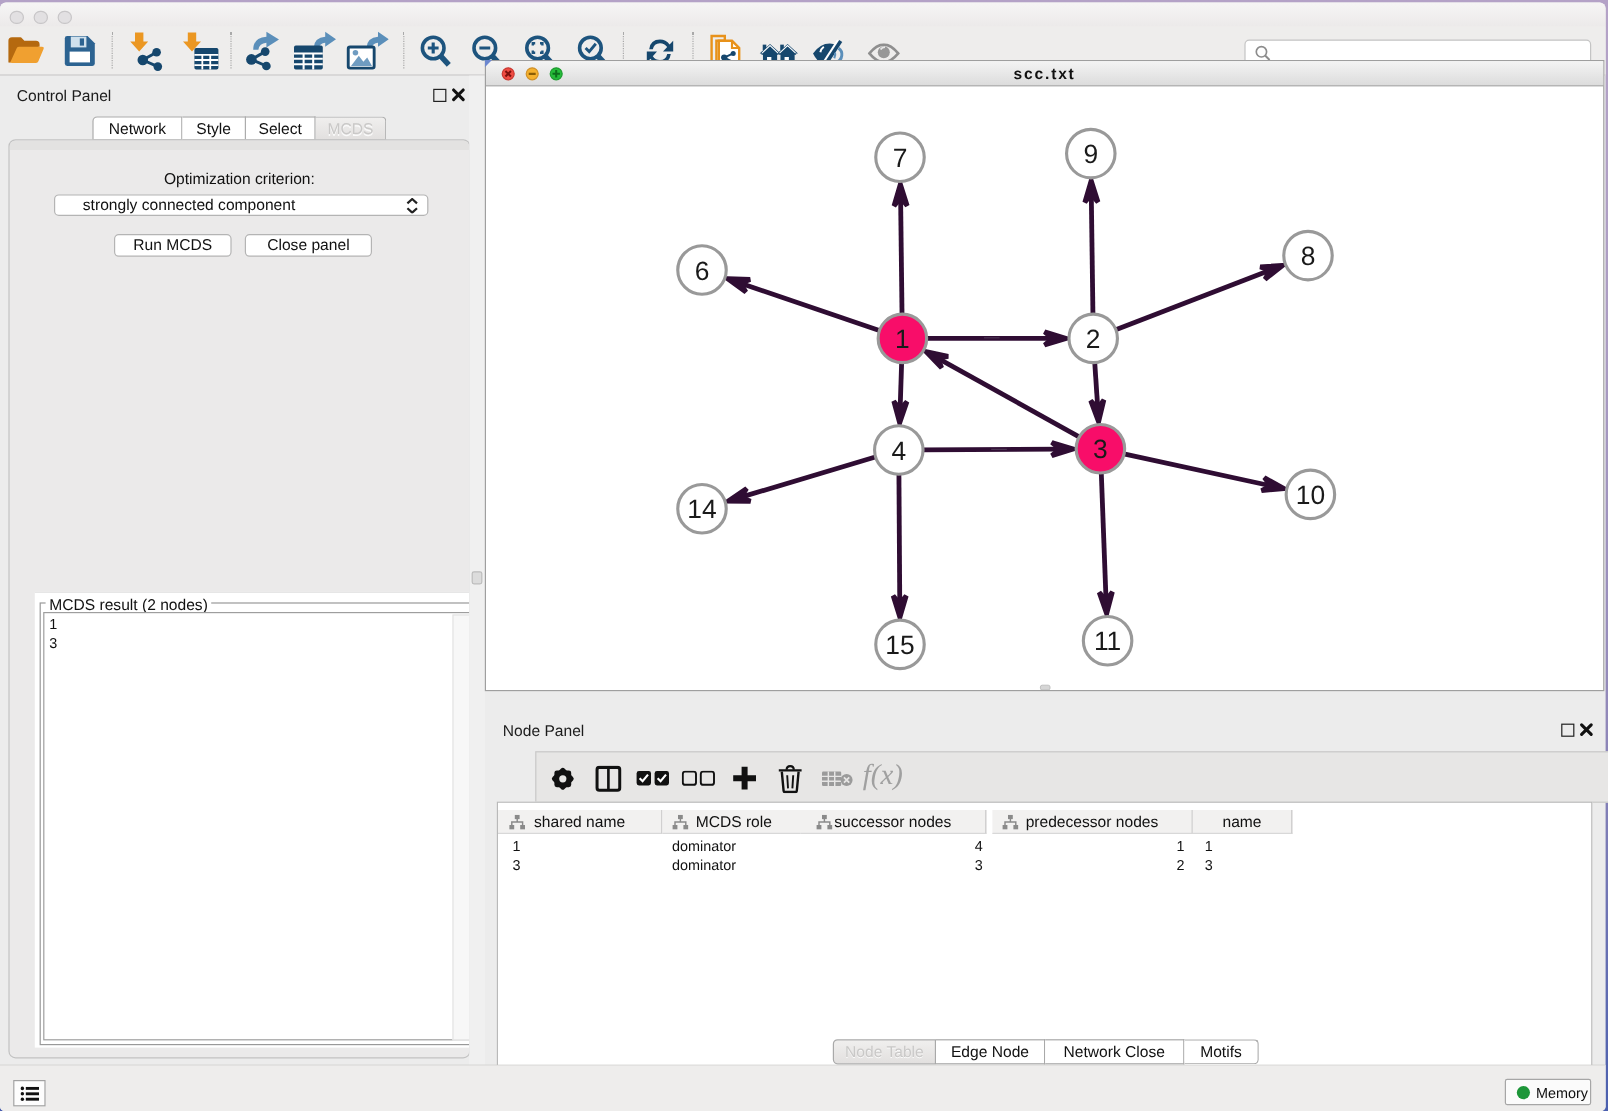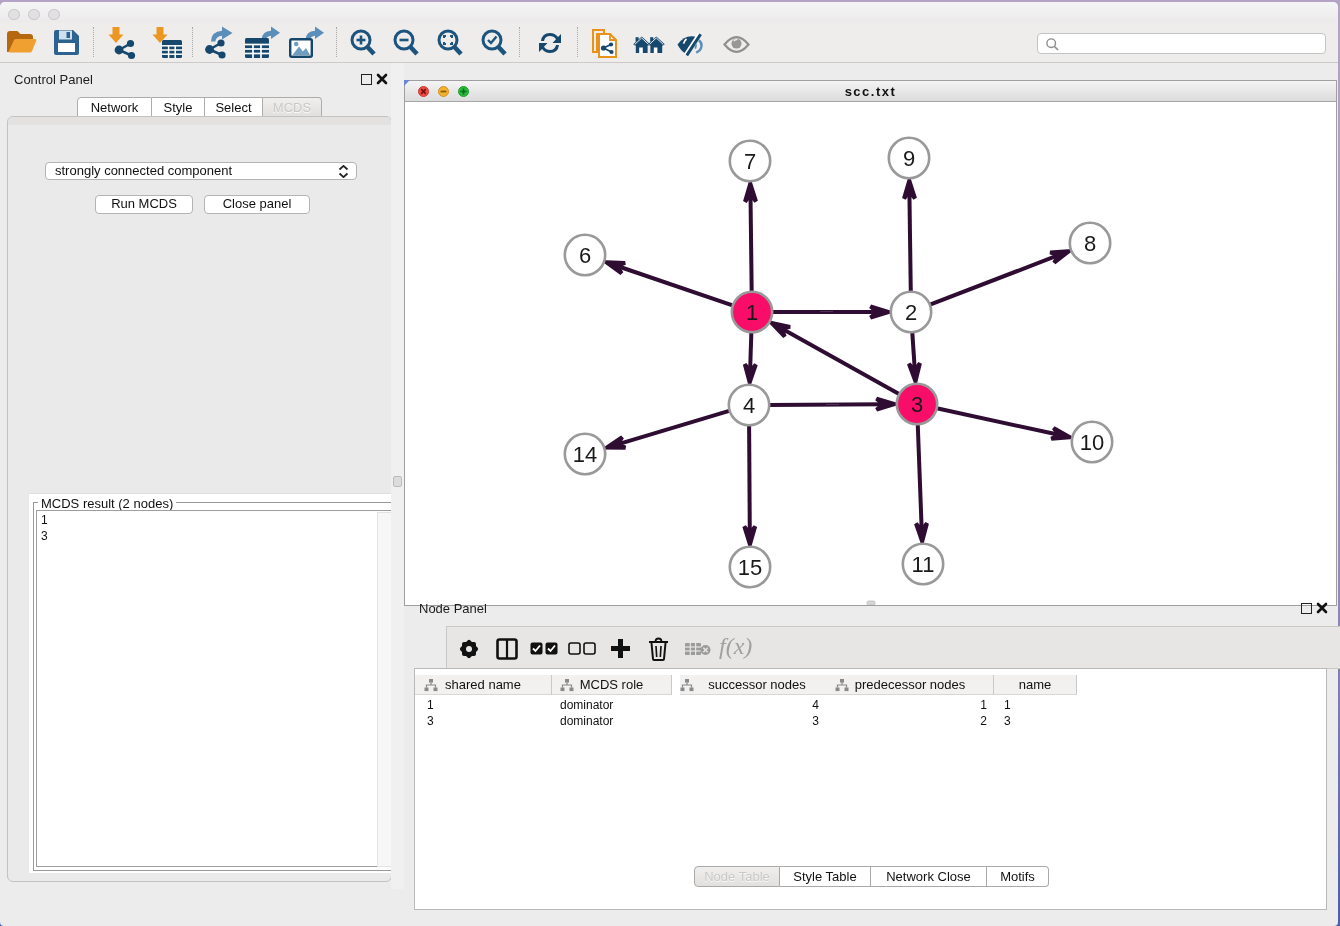--- a/index.html
+++ b/index.html
@@ -19,33 +19,33 @@
   .tsep{top:5px;height:30px;width:0;border-left:1px dotted #a9a9a9;}
   #searchbox{left:1037px;top:11px;width:289px;height:21px;background:#fff;border:1px solid #c4c4c4;border-radius:4px;box-sizing:border-box;}
   
   #cpheader{left:14px;top:70px;font-size:13px;color:#1c1c1c;}
   .tab{top:95px;height:20px;line-height:20px;text-align:center;font-size:13px;color:#111;
        background:#fff;border:1px solid #acacac;box-sizing:border-box;}
   .tabsel{background:linear-gradient(180deg,#f0efee,#e2e0df);color:#c9c8c7;text-shadow:0 1px 0 #fafafa;}
   #cppane{left:7px;top:114px;width:385px;height:766px;background:#ebeaea;border:1px solid #c2c2c2;border-radius:6px;box-sizing:border-box;overflow:hidden;}
   #optlabel{left:0;width:100%;top:24px;text-align:center;font-size:13px;color:#111;}
   #optselect{left:37px;top:45px;width:312px;height:18px;box-sizing:border-box;background:#fff;border:1px solid #b4b4b4;border-radius:4px;
-      font-size:13px;color:#111;line-height:16px;padding-left:9px;}
+      font-size:13px;color:#111;line-height:16px;padding-left:23px;}
   .btn{top:78px;height:17px;background:#fff;border:1px solid #b4b4b4;border-radius:4px;
       font-size:13px;color:#111;line-height:16px;text-align:center;}
   #reswrap{left:21px;top:376px;width:379px;height:379px;background:#fff;border-top:1px solid #e0e0e0;}
   #fieldset{left:4px;top:8px;width:366px;height:369px;border:1px solid #999;box-sizing:border-box;}
   #fslegend{left:4px;top:-7px;background:#fff;font-size:13px;color:#111;padding:0 3px;}
   #fsinner{left:2px;top:7px;width:360px;height:357px;background:#fff;border:1px solid #9e9e9e;
       font-size:12px;color:#111;line-height:16px;padding:1px 0 0 4px;box-sizing:border-box;}
   #fsscroll{right:3px;top:1px;width:13px;height:353px;background:#f7f7f7;border:1px solid #e3e3e3;}
   
   #vdiv{left:391px;top:61px;width:13px;height:826px;background:#f0f0f0;}
   
-  #netwin{left:404px;top:78px;width:933px;height:526px;background:#fff;border:1px solid #9f9f9f;box-sizing:border-box;}
+  #netwin{left:404px;top:48px;width:933px;height:526px;background:#fff;border:1px solid #9f9f9f;box-sizing:border-box;}
   #nettitle{left:0;top:0;width:931px;height:20px;background:linear-gradient(180deg,#f4f4f4,#dcdcdc);border-bottom:1px solid #a5a5a5;}
   .traffic{top:5px;width:11px;height:11px;border-radius:50%;box-sizing:border-box;}
   #netname{width:100%;top:3px;text-align:center;font-weight:bold;font-size:13px;color:#111;}
   
   #tpheader{left:419px;top:599px;font-size:13px;color:#1c1c1c;}
   #tptools{left:414px;top:624px;width:913px;height:43px;background:#e7e6e5;border:1px solid #c9c8c7;box-sizing:border-box;margin-left:32px;}
   #tablebox{left:414px;top:666px;width:913px;height:242px;background:#fff;border:1px solid #b9b9b9;box-sizing:border-box;}
   .th{top:6px;height:20px;background:#f2f1f0;border-right:1px solid #c9c9c9;border-bottom:1px solid #d8d8d8;box-sizing:border-box;
       font-size:13px;color:#111;text-align:center;line-height:19px;}
   .td{font-size:12px;color:#111;height:16px;line-height:16px;}
@@ -221,20 +221,21 @@
   <div class="abs" style="left:361px;top:72px;width:9px;height:9px;border:1.5px solid #222;"></div>
   <svg class="abs" style="left:376px;top:71px;" width="12" height="12" viewBox="0 0 12 12">
     <path d="M2 2 L10 10 M10 2 L2 10" stroke="#111" stroke-width="2.6" stroke-linecap="round"></path>
   </svg>
   <div class="tab abs" style="left:77px;width:75px;border-radius:4px 0 0 0;">Network</div>
   <div class="tab abs" style="left:152px;width:53px;border-left:none;">Style</div>
   <div class="tab abs" style="left:205px;width:58px;border-left:none;">Select</div>
   <div class="tab tabsel abs" style="left:263px;width:59px;border-left:none;border-radius:0 4px 0 0;">MCDS</div>
   <div id="cppane" class="abs">
       <div class="abs" style="left:0;top:0;width:383px;height:8px;background:#e3e2e1;"></div>
+    <div id="optlabel" class="abs">Optimization criterion:</div>
     <div id="optselect" class="abs">strongly connected component
       <svg class="abs" style="right:7px;top:2px;" width="11" height="13" viewBox="0 0 11 13">
         <path d="M1.5 4.5 L5.5 0.8 L9.5 4.5 M1.5 8.5 L5.5 12.2 L9.5 8.5" fill="none" stroke="#222" stroke-width="1.8" stroke-linejoin="round"></path>
       </svg>
     </div>
     <div class="btn abs" style="left:87px;width:96px;">Run MCDS</div>
     <div class="btn abs" style="left:196px;width:104px;">Close panel</div>
     <div id="reswrap" class="abs">
       <div id="fieldset" class="abs">
         <div id="fslegend" class="abs">MCDS result (2 nodes)</div>
@@ -393,21 +394,21 @@
       </g>
       <circle cx="20.5" cy="8" r="5" fill="#9b9b9b"></circle>
       <path d="M18.3 5.8 L22.7 10.2 M22.7 5.8 L18.3 10.2" stroke="#e7e6e5" stroke-width="1.5"></path>
     </svg>
 
     <div class="abs" style="left:272px;top:6px;font-family:'Liberation Serif',serif;font-style:italic;font-size:24px;color:#a0a0a0;">f(x)</div>
   </div>
   <div id="tablebox" class="abs">
     <div class="th abs" style="left:0;width:137px;">shared name</div>
     <div class="th abs" style="left:137px;width:120px;">MCDS role</div>
-    <div class="th abs" style="left:265px;width:155px;">successor nodes</div>
+    <div class="th abs" style="left:252px;width:155px;">successor nodes</div>
     <div class="th abs" style="left:412px;width:167px;">predecessor nodes</div>
     <div class="th abs" style="left:579px;width:83px;">name</div>
     <svg class="abs" style="left:9px;top:10px;" width="14" height="13" viewBox="0 0 14 13">
         <g fill="#8a8a8a">
           <rect x="5" y="0" width="4" height="3.6"></rect>
           <rect x="0.5" y="8.5" width="4" height="3.6"></rect>
           <rect x="9.5" y="8.5" width="4" height="3.6"></rect>
           <path d="M7 3.6 L7 6 M2.5 8.5 L2.5 6 L11.5 6 L11.5 8.5" stroke="#8a8a8a" stroke-width="1.2" fill="none"></path>
         </g>
       </svg>
@@ -440,17 +441,35 @@
     <div class="td abs" style="left:257px;top:28px;width:147px;text-align:right;">4</div>
     <div class="td abs" style="left:412px;top:28px;width:160px;text-align:right;">1</div>
     <div class="td abs" style="left:589px;top:28px;">1</div>
     <div class="td abs" style="left:12px;top:44px;">3</div>
     <div class="td abs" style="left:145px;top:44px;">dominator</div>
     <div class="td abs" style="left:257px;top:44px;width:147px;text-align:right;">3</div>
     <div class="td abs" style="left:412px;top:44px;width:160px;text-align:right;">2</div>
     <div class="td abs" style="left:589px;top:44px;">3</div>
   </div>
   <div class="btab abs" style="left:694px;width:86px;border-radius:4px 0 0 4px;background:linear-gradient(180deg,#f0efee,#e2e0df);color:#c9c8c7;text-shadow:0 1px 0 #fafafa;text-align:center;">Node Table</div>
-  <div class="btab abs" style="left:780px;width:91px;border-left:none;">Style Table</div>
+  <div class="btab abs" style="left:780px;width:91px;border-left:none;">Edge Node</div>
   <div class="btab abs" style="left:871px;width:116px;border-left:none;">Network Close</div>
   <div class="btab abs" style="left:987px;width:62px;border-left:none;border-radius:0 4px 4px 0;">Motifs</div>
 
+  <div id="statusbar" class="abs">
+    <div id="miniblist" class="abs">
+      <svg class="abs" style="left:5px;top:4px;" width="16" height="13" viewBox="0 0 16 13">
+        <g fill="#111">
+          <circle cx="1.6" cy="2" r="1.5"></circle>
+            <circle cx="1.6" cy="6.5" r="1.5"></circle>
+            <circle cx="1.6" cy="11" r="1.5"></circle>
+          <rect x="4.5" y="0.8" width="11" height="2.4"></rect>
+            <rect x="4.5" y="5.3" width="11" height="2.4"></rect>
+            <rect x="4.5" y="9.8" width="11" height="2.4"></rect>
+        </g>
+      </svg>
+    </div>
+    <div id="membtn" class="abs">
+      <div class="abs" style="left:9px;top:5px;width:11px;height:11px;border-radius:50%;background:#1d9639;"></div>
+      <div class="abs" style="left:25px;top:3.5px;">Memory</div>
+    </div>
+  </div>
 </div>
 
 </body></html>

